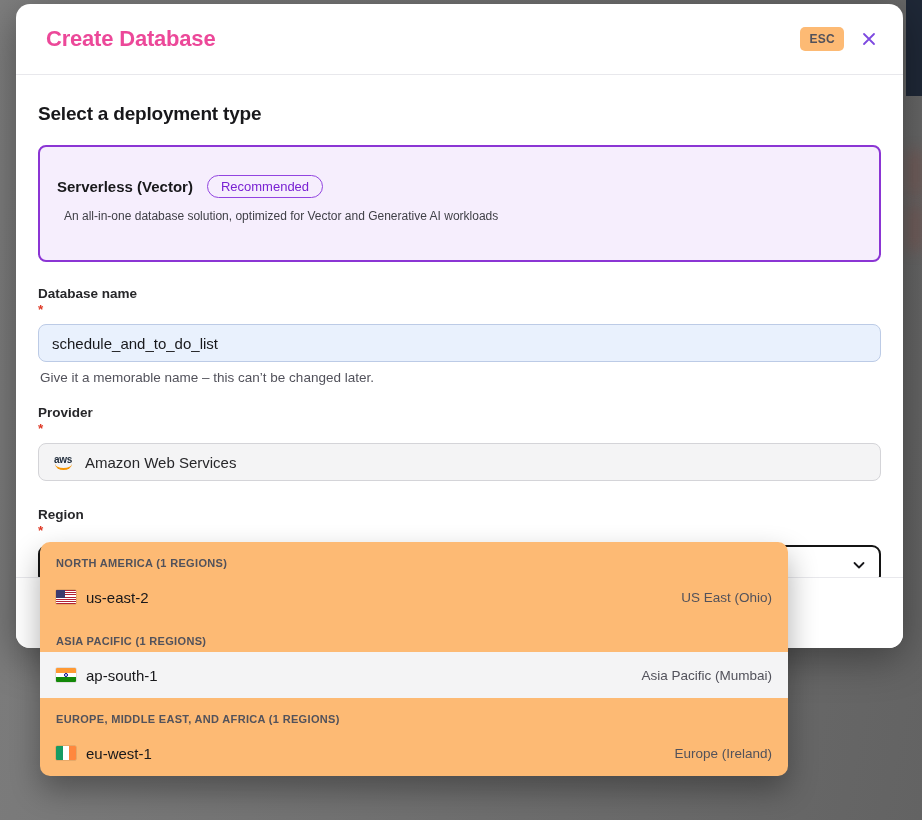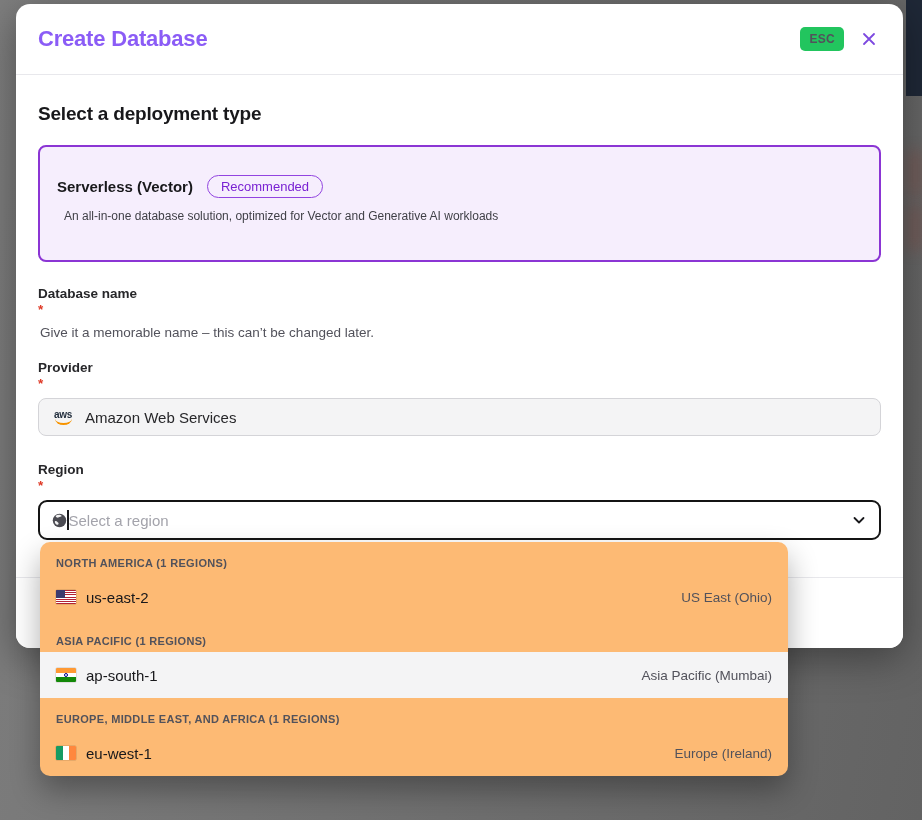--- a/index.html
+++ b/index.html
@@ -6,23 +6,23 @@
     font-family:"Liberation Sans","DejaVu Sans",sans-serif;
     background:linear-gradient(100deg,#7e7e7e 0%,#6f6f6f 55%,#636363 100%);}
   .bg-navy{position:absolute;right:0;top:0;width:16px;height:96px;background:#1f2837;z-index:1;}
   .bg-smudge{position:absolute;right:0;width:14px;height:46px;background:rgba(150,62,50,.28);filter:blur(7px);z-index:1;}
   .bg-smudge.s1{top:150px}.bg-smudge.s2{top:205px}
 
   .modal{position:absolute;left:16px;top:4px;width:887px;height:644px;background:#fff;
     border-radius:14px;box-shadow:0 10px 40px rgba(0,0,0,.38);z-index:10;}
   .modal-header{display:flex;align-items:center;justify-content:space-between;
     padding:0 22px;height:70px;border-bottom:1px solid #e8e8ec;}
-  .modal-title{font-size:22px;font-weight:700;color:#8b5cf6;margin:0;letter-spacing:-.2px;}
+  .modal-title{font-size:22px;font-weight:700;color:#ec4899;margin:8px;letter-spacing:-.2px;}
   .header-right{display:flex;align-items:center;}
-  .esc-badge{background:#22c55e;color:#52525b;font-size:12px;font-weight:700;
+  .esc-badge{background:#fdba74;color:#52525b;font-size:12px;font-weight:700;
     padding:5px 9px;border-radius:5px;letter-spacing:.3px;}
   .close-btn{background:none;border:none;padding:2px;margin-left:13px;cursor:pointer;display:flex;align-items:center;}
 
   .modal-body{padding:4px 22px 0;}
   .section-heading{font-size:19px;font-weight:700;color:#18181b;margin:24px 0 20px;letter-spacing:-.2px;}
 
   .cards{display:flex;gap:16px;}
   .card{flex:1;box-sizing:border-box;min-height:110px;background:#fff;
     border:1px solid #e4e4e7;border-radius:8px;padding:17px 18px;cursor:pointer;}
   .card.selected{border:2px solid #8b35d4;background:#f6eefd;padding:28px 17px;}
@@ -106,20 +106,21 @@
           <span class="badge">Recommended</span>
         </div>
         <p class="card-desc">An all-in-one database solution, optimized for Vector and Generative AI workloads</p>
       </div>
     </div>
 
     <div class="field-label">
       <span>Database name</span>
         <span class="req">*</span>
     </div>
+    <input class="text-input" type="text" value="schedule_and_to_do_list" style="">
     <p class="helper">Give it a memorable name – this can’t be changed later.</p>
 
     <div class="field-label tight">
       <span>Provider</span>
         <span class="req">*</span>
     </div>
     <div class="field">
       <span class="aws-logo">
         <span class="aws-text">aws</span>
         <span class="aws-smile"></span>

